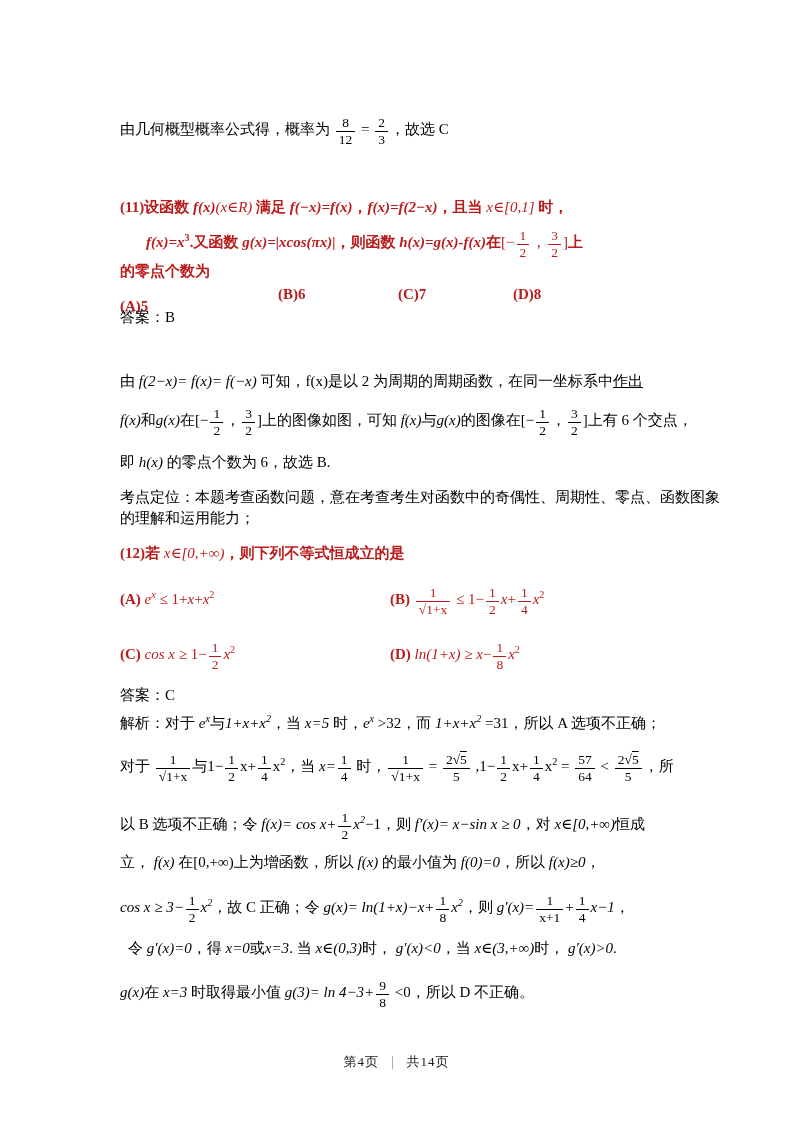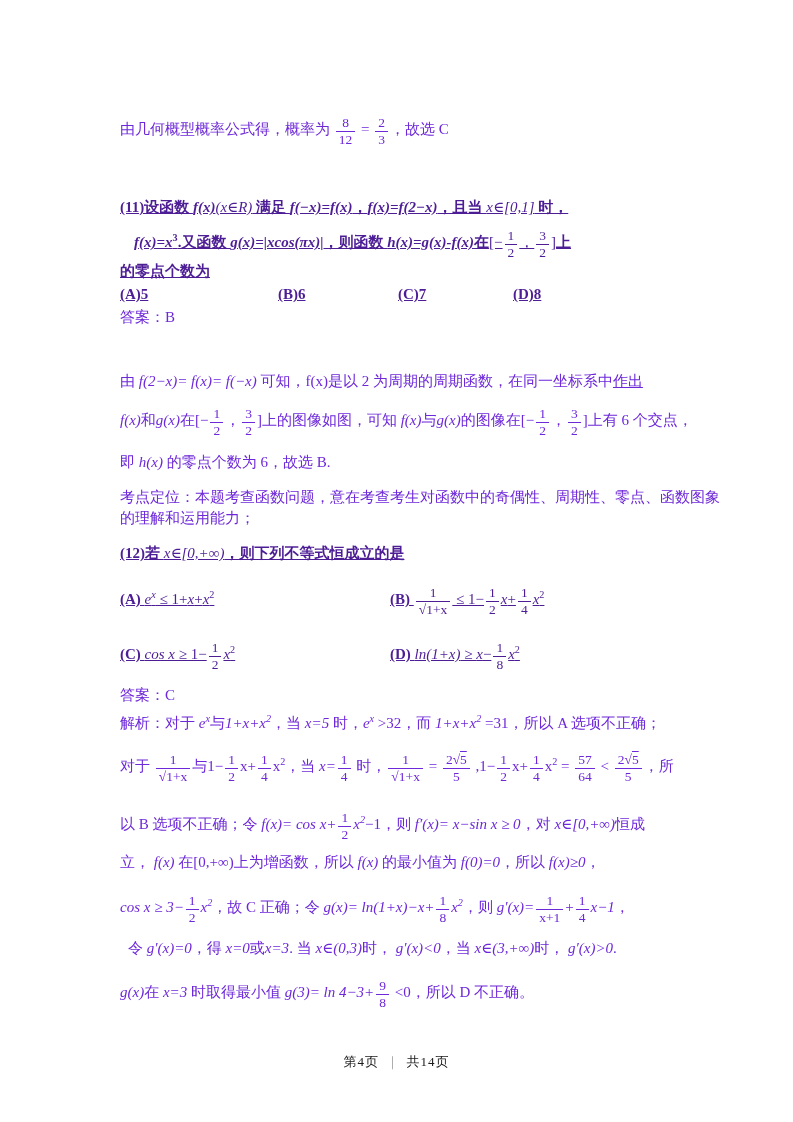--- a/index.html
+++ b/index.html
@@ -12,22 +12,22 @@
     font-size:15px;
   }
   .doc{position:absolute;inset:0;}
   .content{position:absolute;left:120px;top:0;width:580px;height:1122px;}
   .line{
     position:absolute;
     left:0;
     white-space:nowrap;
     line-height:1.4;
   }
-  .line.red{color:#6d28d9;}
-  .line.black{color:#4c1d95;text-decoration:underline;}
+  .line.red{color:#000000;}
+  .line.black{color:#b91c1c;}
   .b{font-weight:bold;}
   .i{font-style:italic;}
   .u{text-decoration:underline;}
   .ol{text-decoration:overline;}
   sup{font-size:0.68em;}
   .frac{
     display:inline-flex;
     flex-direction:column;
     text-align:center;
     vertical-align:middle;
@@ -52,29 +52,29 @@
 <div class="doc">
   <div class="content">
       <div class="line red" style="top: 115px;"><span>由几何概型概率公式得，概率为 </span><span class="frac">
           <span class="num">8</span>
           <span class="den">12</span>
         </span><span> = </span><span class="frac">
           <span class="num">2</span>
           <span class="den">3</span>
         </span><span>，故选 C</span></div>
       <div class="line black" style="top: 197px;"><span class="b">(11)设函数 </span><span class="b i">f(x)</span><span class="i">(x∈R)</span><span class="b"> 满足 </span><span class="b i">f(−x)=f(x)</span><span class="b">，</span><span class="b i">f(x)=f(2−x)</span><span class="b">，且当 </span><span class="i">x∈[0,1]</span><span class="b"> 时，</span></div>
-      <div class="line black" style="top: 228px; left: 14px;"><span class="b i">f(x)=x</span><sup class="b">3</sup><span class="b">.又函数 </span><span class="b i">g(x)=|xcos(πx)|</span><span class="b">，则函数 </span><span class="b i">h(x)=g(x)-f(x)</span><span class="b">在</span><span>[−</span><span class="frac">
+      <div class="line black" style="top: 228px; left: 26px;"><span class="b i">f(x)=x</span><sup class="b">3</sup><span class="b">.又函数 </span><span class="b i">g(x)=|xcos(πx)|</span><span class="b">，则函数 </span><span class="b i">h(x)=g(x)-f(x)</span><span class="b">在</span><span>[−</span><span class="frac">
           <span class="num">1</span>
           <span class="den">2</span>
         </span><span>，</span><span class="frac">
           <span class="num">3</span>
           <span class="den">2</span>
         </span><span>]</span><span class="b">上</span></div>
       <div class="line black" style="top: 261px;"><span class="b">的零点个数为</span></div>
-      <div class="line black" style="top: 284px;"><span class="b">(A)5</span></div>
+      <div class="line black" style="top: 296px;"><span class="b">(A)5</span></div>
       <div class="line black" style="top: 284px; left: 158px;"><span class="b">(B)6</span></div>
       <div class="line black" style="top: 284px; left: 278px;"><span class="b">(C)7</span></div>
       <div class="line black" style="top: 284px; left: 393px;"><span class="b">(D)8</span></div>
       <div class="line red" style="top: 307px;"><span>答案：B</span></div>
       <div class="line red" style="top: 371px;"><span>由 </span><span class="i">f(2−x)= f(x)= f(−x)</span><span> 可知，f(x)是以 2 为周期的周期函数，在同一坐标系中</span><span class="u">作出</span></div>
       <div class="line red" style="top: 406px;"><span class="i">f(x)</span><span>和</span><span class="i">g(x)</span><span>在[−</span><span class="frac">
           <span class="num">1</span>
           <span class="den">2</span>
         </span><span>，</span><span class="frac">
           <span class="num">3</span>

